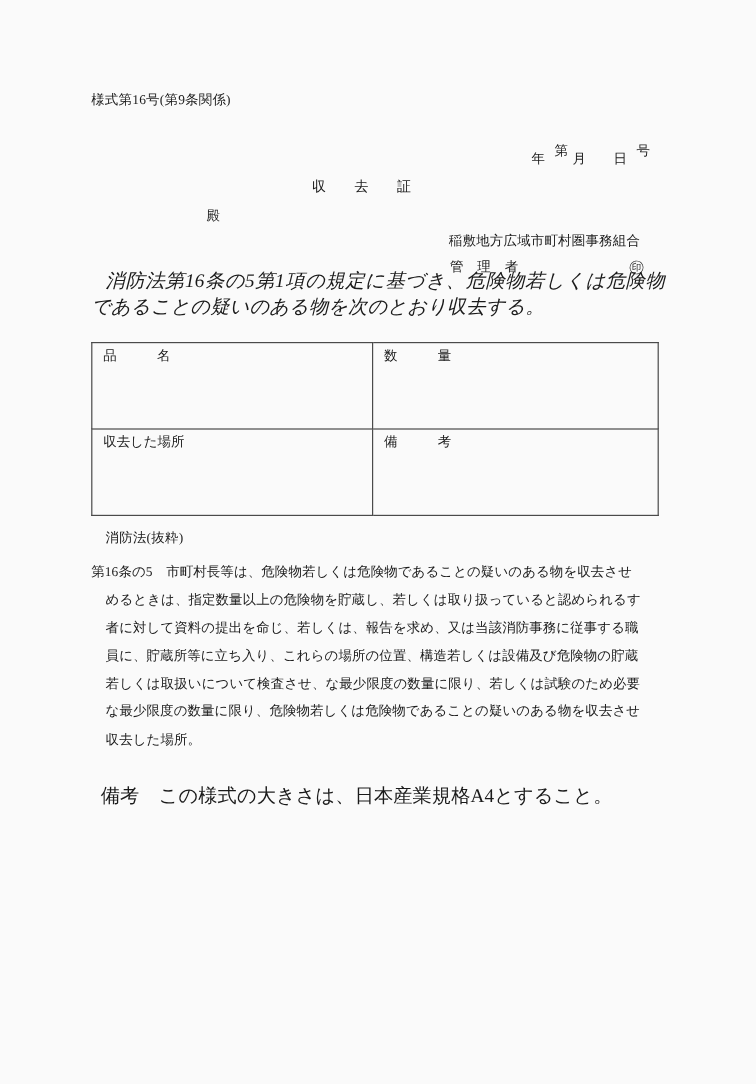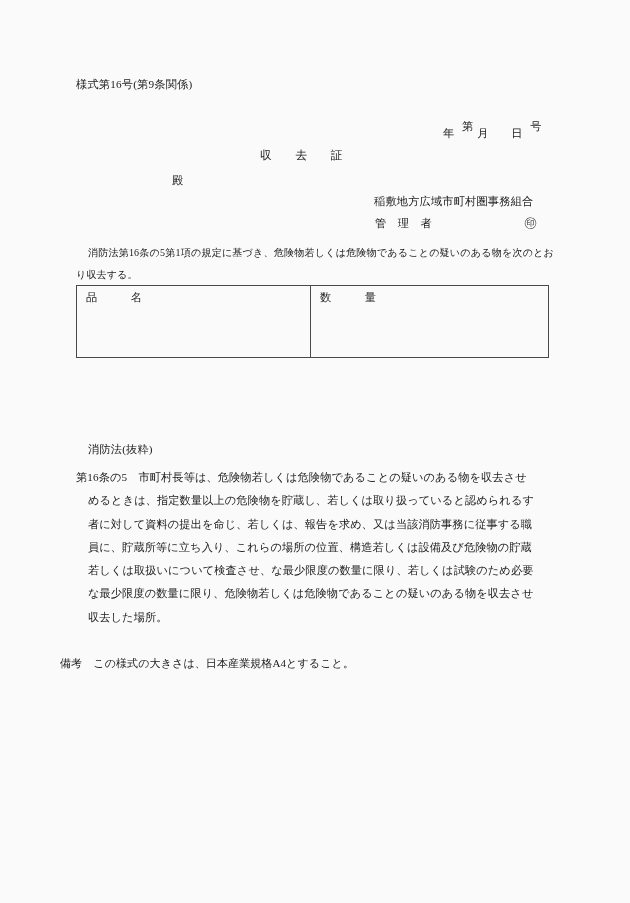--- a/index.html
+++ b/index.html
@@ -78,28 +78,29 @@
     left: 524px;
     top: 216px;
     font-size: 13px;
     line-height: 1;
   }
 
   
   .lead {
     position: absolute;
     left: 76px;
-    top: 242px;
+    top: 224px;
     width: 478px;
-    font-size: 10px;
+    font-size: 16px;
     line-height: 22px;
     text-indent: 12px;
     text-align: justify;
     text-justify: inter-character;
     letter-spacing: 0.15px;
+    font-style: italic;
   }
 
   
   .coll-table {
     position: absolute;
     left: 76px;
     top: 285px;
     width: 472px;
     border-collapse: collapse;
     table-layout: fixed;
@@ -125,24 +126,24 @@
     position: absolute;
     left: 76px;
     top: 466px;
     width: 478px;
     font-size: 11.2px;
     line-height: 23.3px;
     letter-spacing: 0.1px;
   }
   .law-note {
     position: absolute;
-    left: 60px;
+    left: 84px;
     top: 652px;
     width: 478px;
-    font-size: 11px;
+    font-size: 16px;
     line-height: 23.3px;
     letter-spacing: 0.1px;
   }
 
   
   .ln {
     display: block;
     white-space: pre;
   }
   .ln.i1 { padding-left: 12px; }
@@ -165,20 +166,24 @@
   <div class="tx issuer-role">管　理　者</div>
   <div class="tx issuer-seal">㊞</div>
 
   <div class="lead">消防法第16条の5第1項の規定に基づき、危険物若しくは危険物であることの疑いのある物を次のとおり収去する。</div>
 
   <table class="coll-table">
     <tbody>
       <tr>
         <td class="c-left">品　　　名</td>
         <td class="c-right">数　　　量</td>
+      </tr>
+      <tr>
+        <td class="c-left">収去した場所</td>
+        <td class="c-right">備　　　考</td>
       </tr>
     </tbody>
   </table>
 
   <div class="tx law-head">消防法(抜粋)</div>
 
   <div class="law-block">
     <span class="ln">第16条の5　市町村長等は、危険物若しくは危険物であることの疑いのある物を収去させ</span>
     <span class="ln i1">めるときは、指定数量以上の危険物を貯蔵し、若しくは取り扱っていると認められるす</span>
     <span class="ln i1">者に対して資料の提出を命じ、若しくは、報告を求め、又は当該消防事務に従事する職</span>

